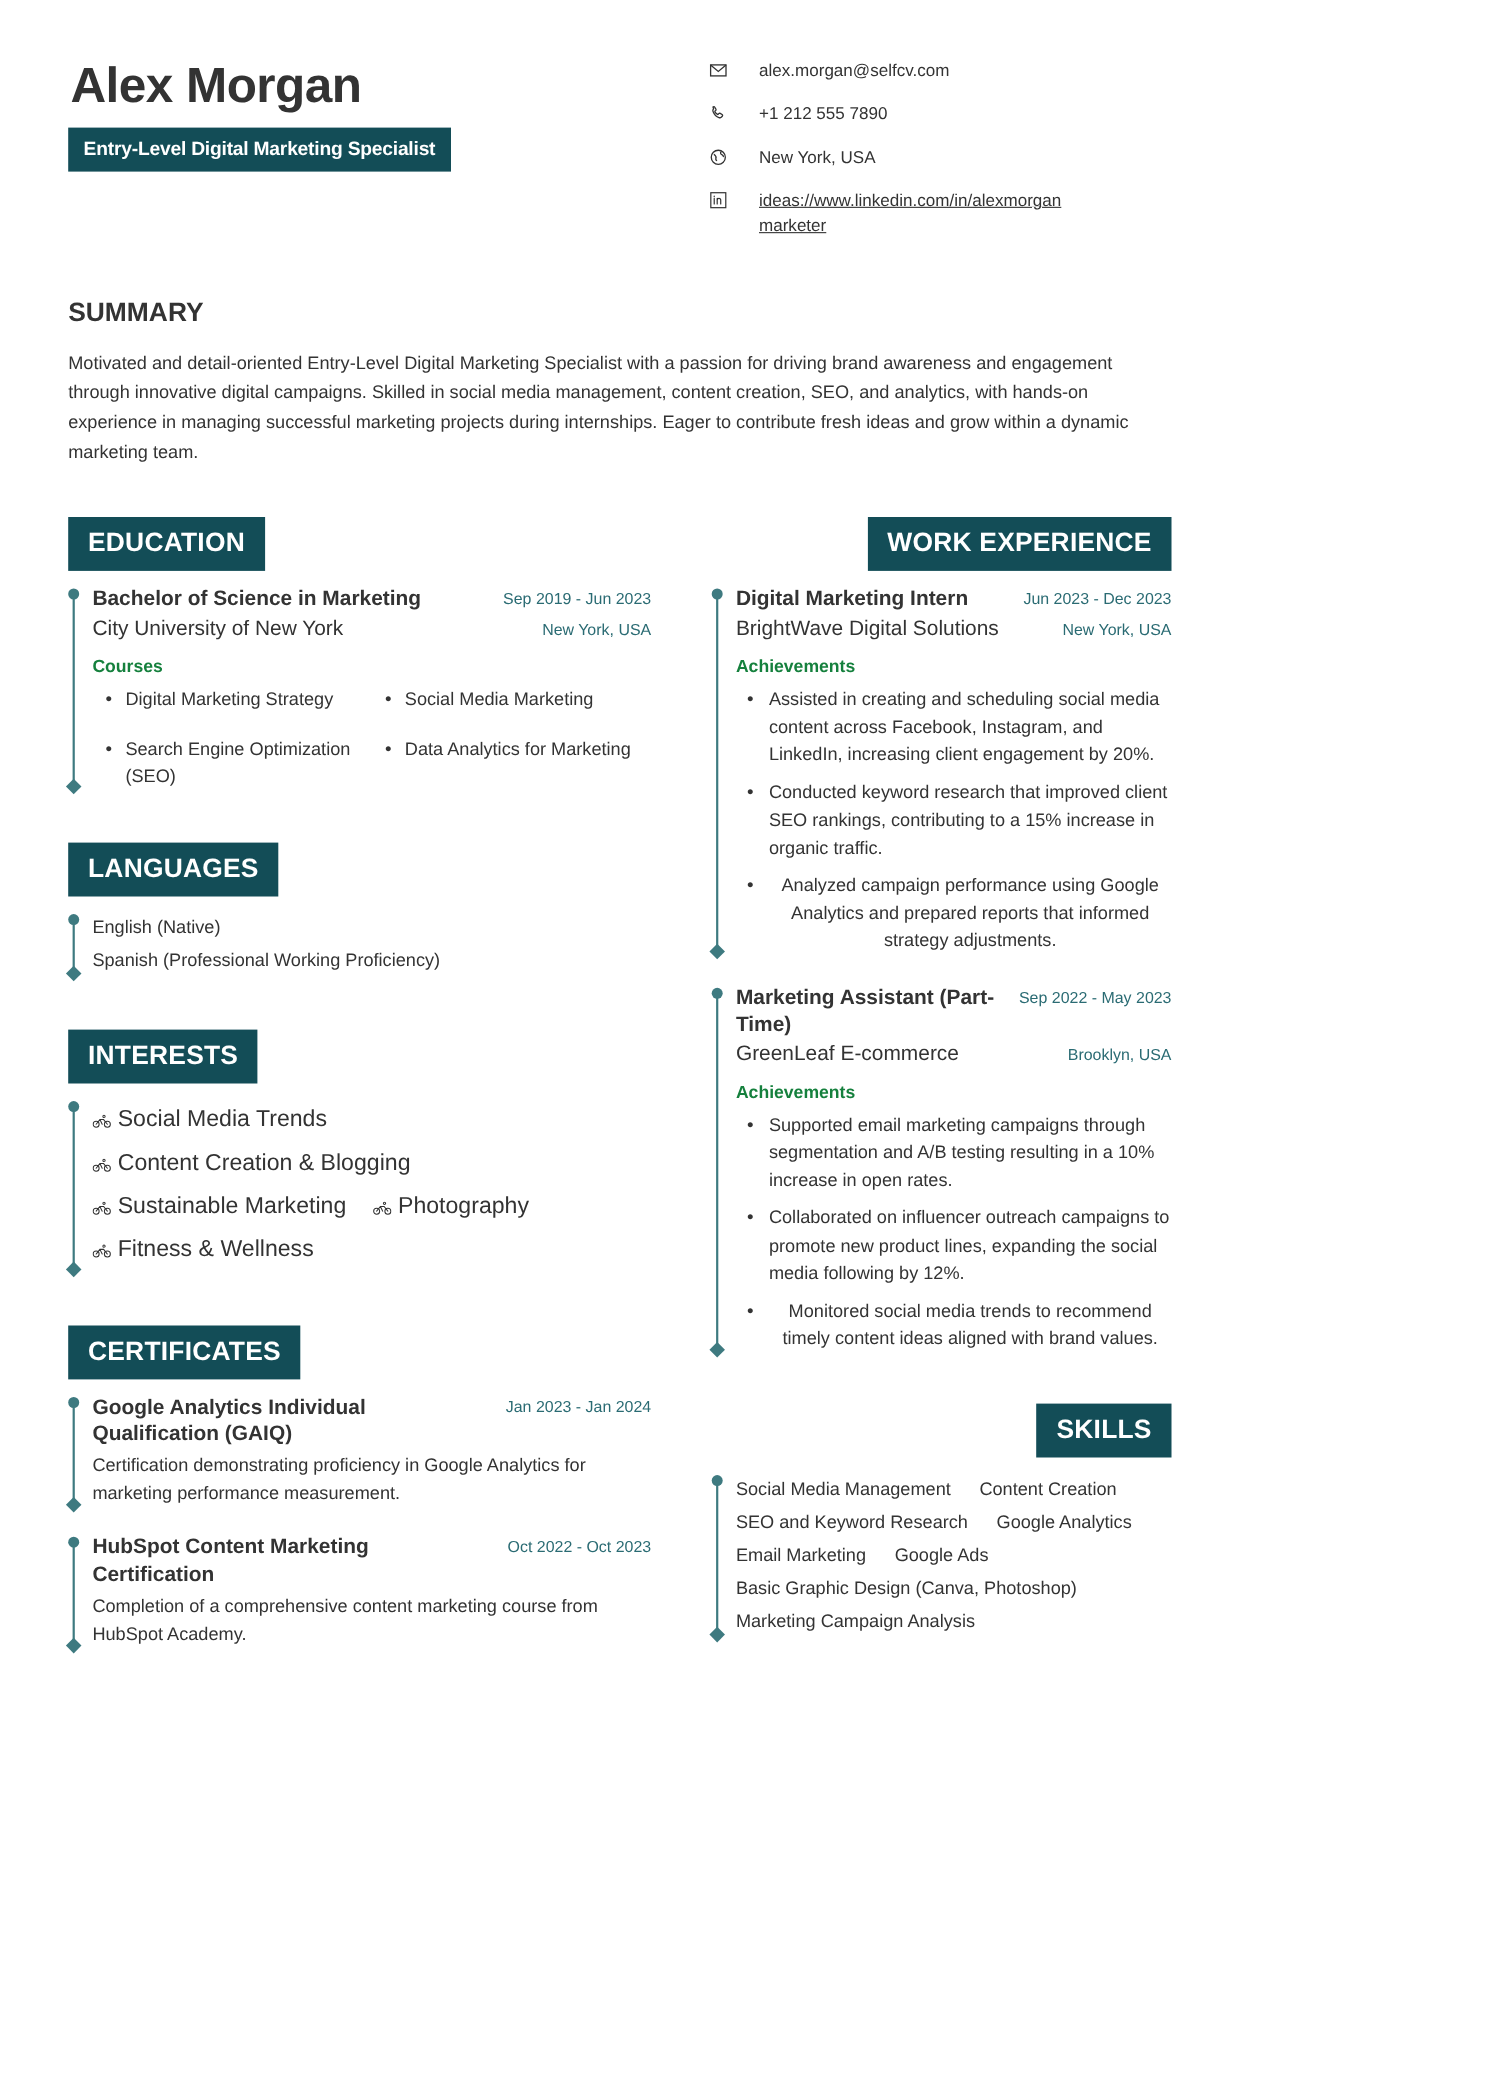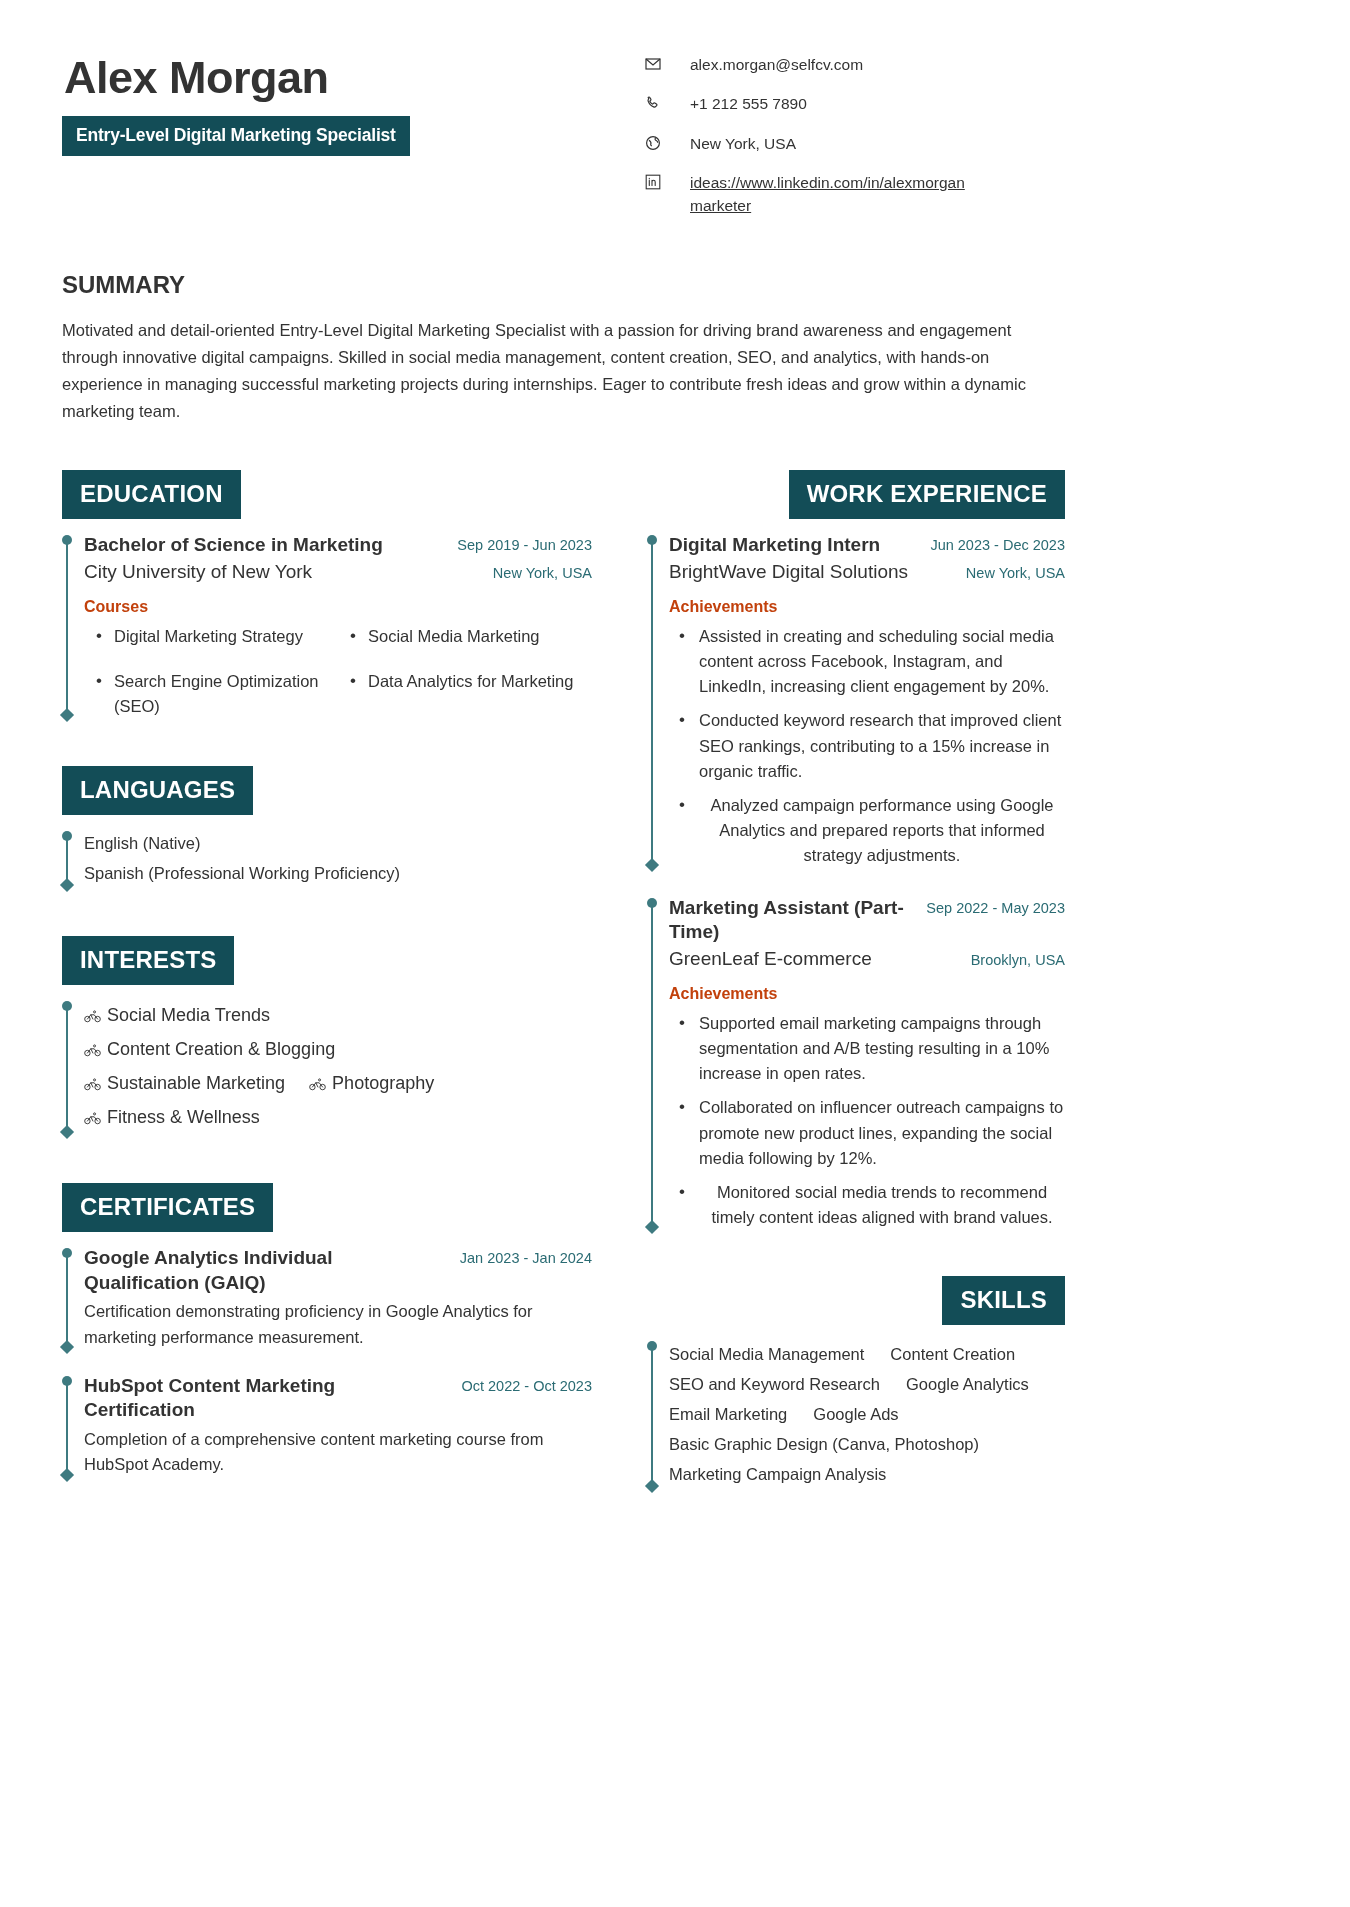--- a/index.html
+++ b/index.html
@@ -55,39 +55,39 @@
   .tl-diamond { position: absolute; left: 0px; bottom: -2px; width: 10px; height: 10px; background: #3e7a80; transform: rotate(45deg); }
 
   .entry { position: relative; margin-bottom: 26px; }
   .entry:last-child { margin-bottom: 0; }
   .ent-head { display: flex; align-items: flex-start; justify-content: space-between; gap: 10px; }
   .ent-title { font-size: 19px; font-weight: 700; color: #333; line-height: 1.28; }
   .ent-date { font-size: 14.5px; color: #2a6b73; white-space: nowrap; padding-top: 4px; }
   .ent-sub-row { display: flex; align-items: flex-start; justify-content: space-between; gap: 10px; margin-top: 2px; }
   .ent-org { font-size: 19px; color: #333; line-height: 1.3; }
   .ent-loc { font-size: 14.5px; color: #2a6b73; white-space: nowrap; padding-top: 5px; }
-  .ent-label { font-size: 16px; font-weight: 700; color: #c2410c; margin-top: 14px; }
+  .ent-label { font-size: 16px; font-weight: 700; color: #15803d; margin-top: 14px; }
   .ent-desc { font-size: 16.5px; color: #333; line-height: 1.55; margin-top: 4px; }
 
   ul.bullets { list-style: none; margin-top: 8px; }
   ul.bullets li { position: relative; padding-left: 30px; font-size: 16.5px; line-height: 1.52; color: #333; margin-bottom: 9px; }
   ul.bullets li:last-child { margin-bottom: 0; text-align: center; }
   ul.bullets li::before { content: "•"; position: absolute; left: 10px; top: -1px; font-size: 17px; color: #333; }
 
   .courses-grid { display: flex; margin-top: 8px; }
   .courses-col { width: 50%; }
   .courses-col ul { list-style: none; }
   .courses-col li { position: relative; padding-left: 30px; font-size: 16.5px; line-height: 1.5; color: #333; margin-bottom: 20px; }
   .courses-col li:last-child { margin-bottom: 0; }
   .courses-col li::before { content: "•"; position: absolute; left: 12px; top: -1px; font-size: 17px; color: #333; }
 
   .plain-list div { font-size: 16.5px; color: #333; line-height: 1.78; }
 
   .inline-flow { font-size: 0; }
-  .inline-item { display: inline-block; font-size: 18px; color: #333; line-height: 1.78; margin-right: 24px; white-space: nowrap; }
+  .inline-item { display: inline-block; font-size: 21px; color: #333; line-height: 1.78; margin-right: 24px; white-space: nowrap; }
   .inline-item:last-child { margin-right: 0; }
   .bike { display: inline-block; vertical-align: -2px; margin-right: 6px; }
 
   .skills-flow { font-size: 0; }
   .skill { display: inline-block; font-size: 16.5px; color: #333; line-height: 1.82; margin-right: 26px; white-space: nowrap; }
 </style>
 </head>
 <body>
 
 <div class="page">

